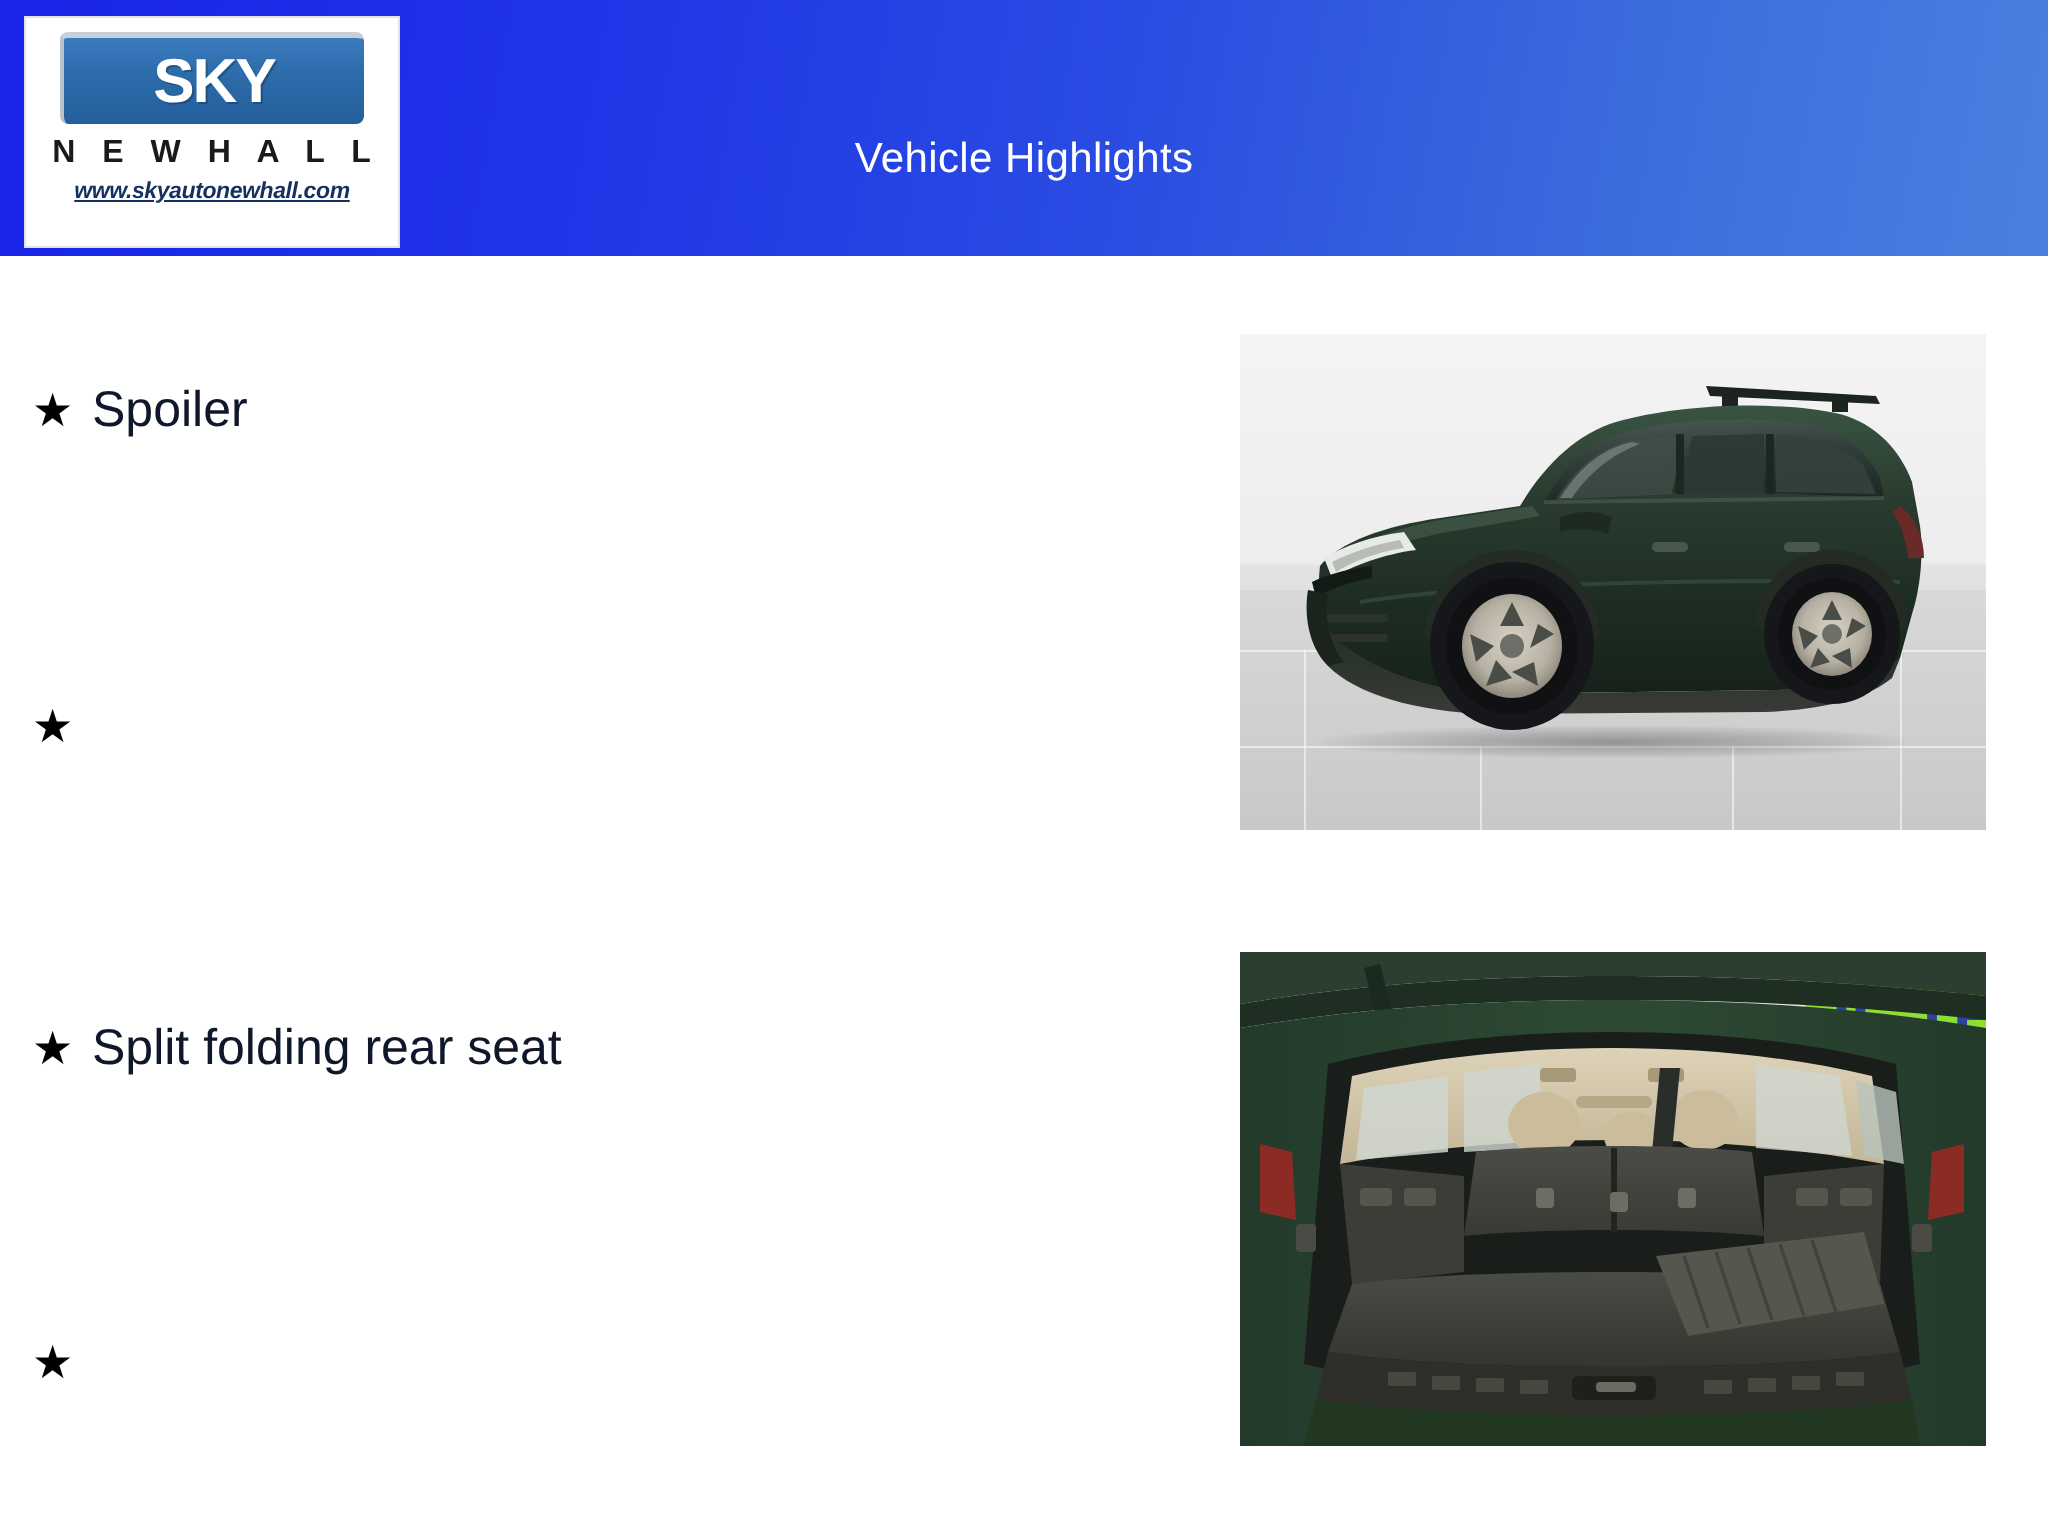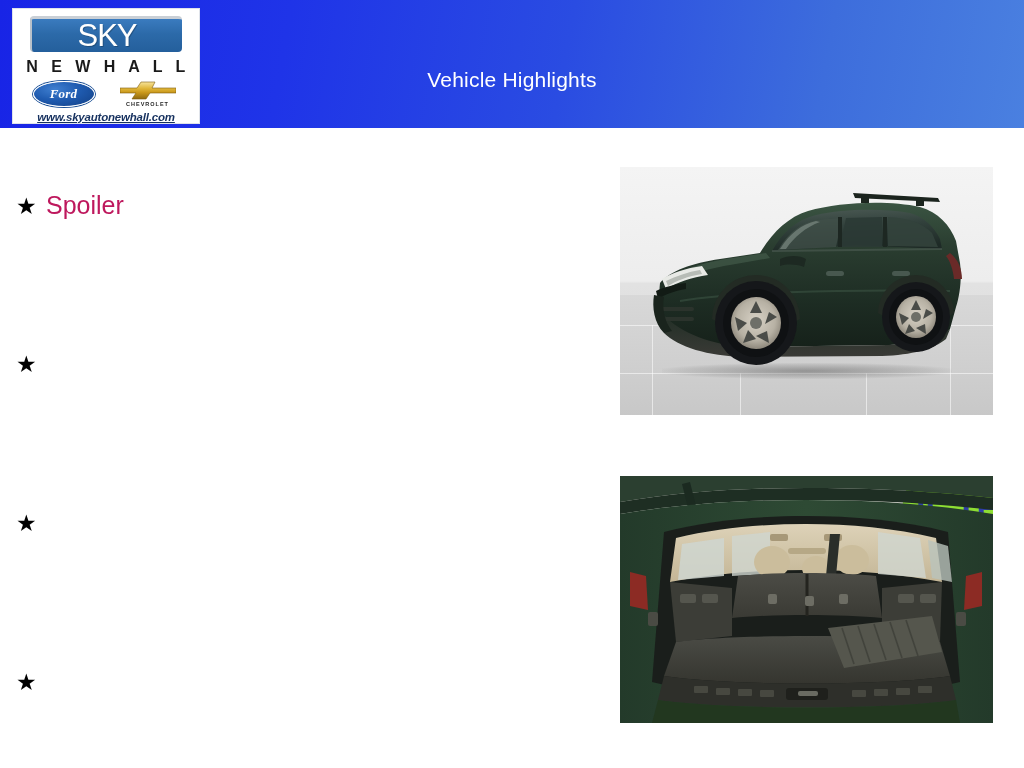--- a/index.html
+++ b/index.html
@@ -69,21 +69,21 @@
     border-left: 2px solid #b9c1ca;
     display: flex;
     align-items: center;
     justify-content: center;
     position: relative;
   }
 
   .logo-sky-text {
     color: #ffffff;
     font-size: 31px;
-    font-weight: 400;
+    font-weight: 700;
     letter-spacing: -1px;
     font-family: "Liberation Sans", sans-serif;
     text-shadow: 1px 1px 0 rgba(0,0,0,0.22);
     line-height: 1;
   }
 
   .logo-newhall {
     margin-top: 6px;
     color: #1a1a1a;
     font-size: 16px;
@@ -182,21 +182,21 @@
     line-height: 1;
     color: #000000;
     font-family: "DejaVu Sans", sans-serif;
     width: 30px;
     display: inline-block;
   }
 
   .feature-label {
     font-size: 25px;
     line-height: 1;
-    color: #be185d;
+    color: #0f172a;
     font-family: "Liberation Sans", sans-serif;
     font-weight: 400;
   }
 
   
   .photo {
     position: absolute;
     overflow: hidden;
   }
 
@@ -245,57 +245,37 @@
 
 <div class="header-bar">
   <div class="header-title">Vehicle Highlights</div>
 </div>
 
 <div class="dealer-logo">
   <div class="logo-sky-plate">
     <span class="logo-sky-text">SKY</span>
   </div>
   <div class="logo-newhall">N E W H A L L</div>
-  <div class="logo-brands">
-    <div class="ford-oval">
-      <span>Ford</span>
-    </div>
-    <div class="chevy-badge">
-      <div class="chevy-bowtie">
-        <svg width="56" height="19" viewBox="0 0 56 19">
-          <defs>
-            <linearGradient id="goldgrad" x1="0" y1="0" x2="0" y2="1">
-              <stop offset="0%" stop-color="#f6e39a"></stop>
-              <stop offset="38%" stop-color="#e0b63a"></stop>
-              <stop offset="62%" stop-color="#c9971a"></stop>
-              <stop offset="100%" stop-color="#8f6a10"></stop>
-            </linearGradient>
-          </defs>
-          <polygon points="0,7 17,7 21,1 35,1 32,7 56,7 56,12 30,12 26,18 12,18 16,12 0,12" fill="url(#goldgrad)" stroke="#7d5d0d" stroke-width="0.6"></polygon>
-        </svg>
-      </div>
-      <div class="chevy-label">CHEVROLET</div>
-    </div>
-  </div>
   <div class="logo-url">www.skyautonewhall.com</div>
 </div>
 
 <div class="feature-list">
 
   <div class="feature-item i0">
     <span class="star-icon">★</span>
     <span class="feature-label">Spoiler</span>
   </div>
 
   <div class="feature-item i1">
     <span class="star-icon">★</span>
   </div>
 
   <div class="feature-item i2">
     <span class="star-icon">★</span>
+    <span class="feature-label">Split folding rear seat</span>
   </div>
 
   <div class="feature-item i3">
     <span class="star-icon">★</span>
   </div>
 
 </div>
 
 <div class="photo photo-exterior">
   <div class="studio-floor"></div>

